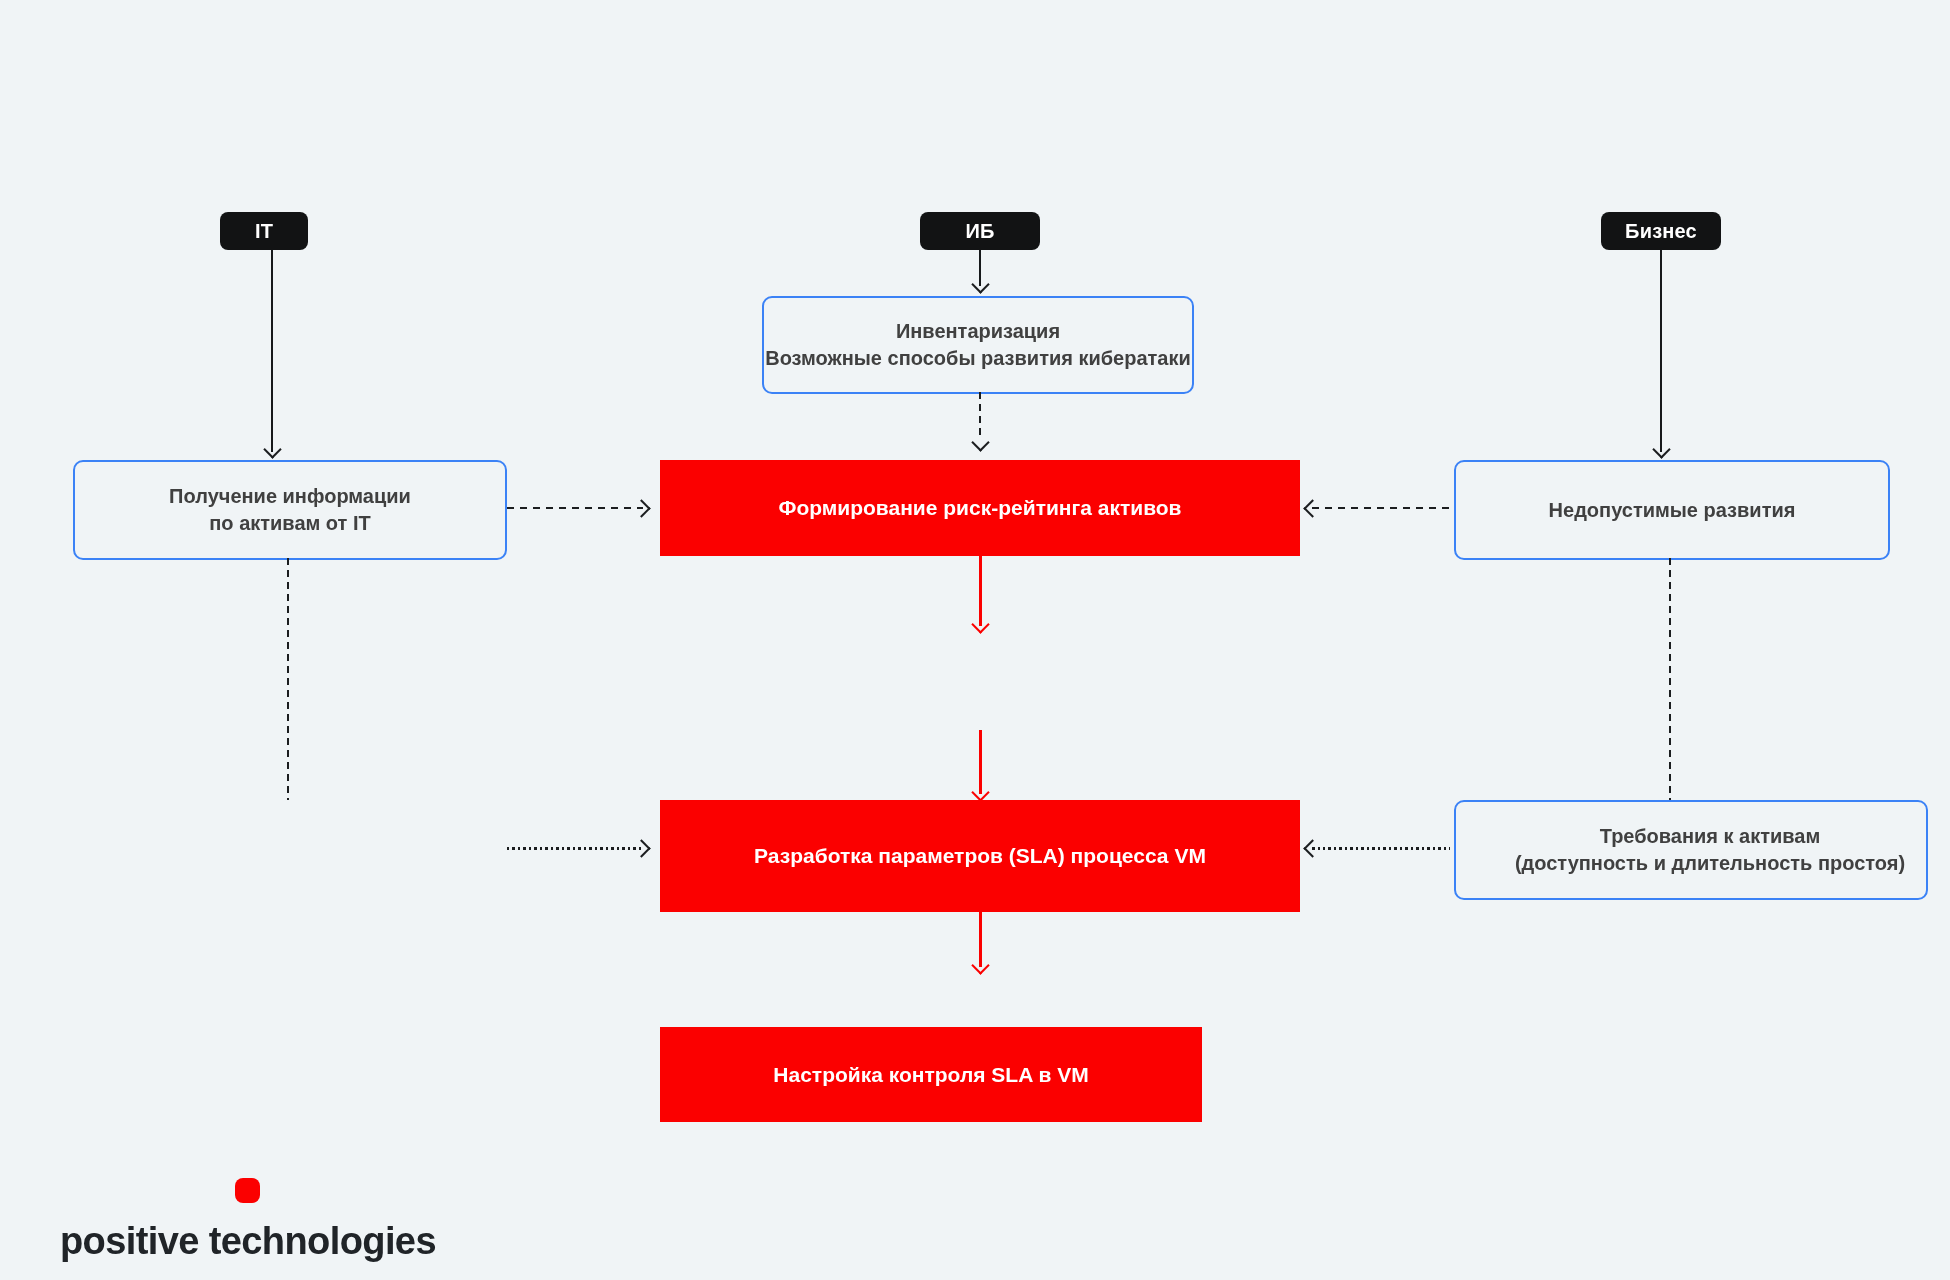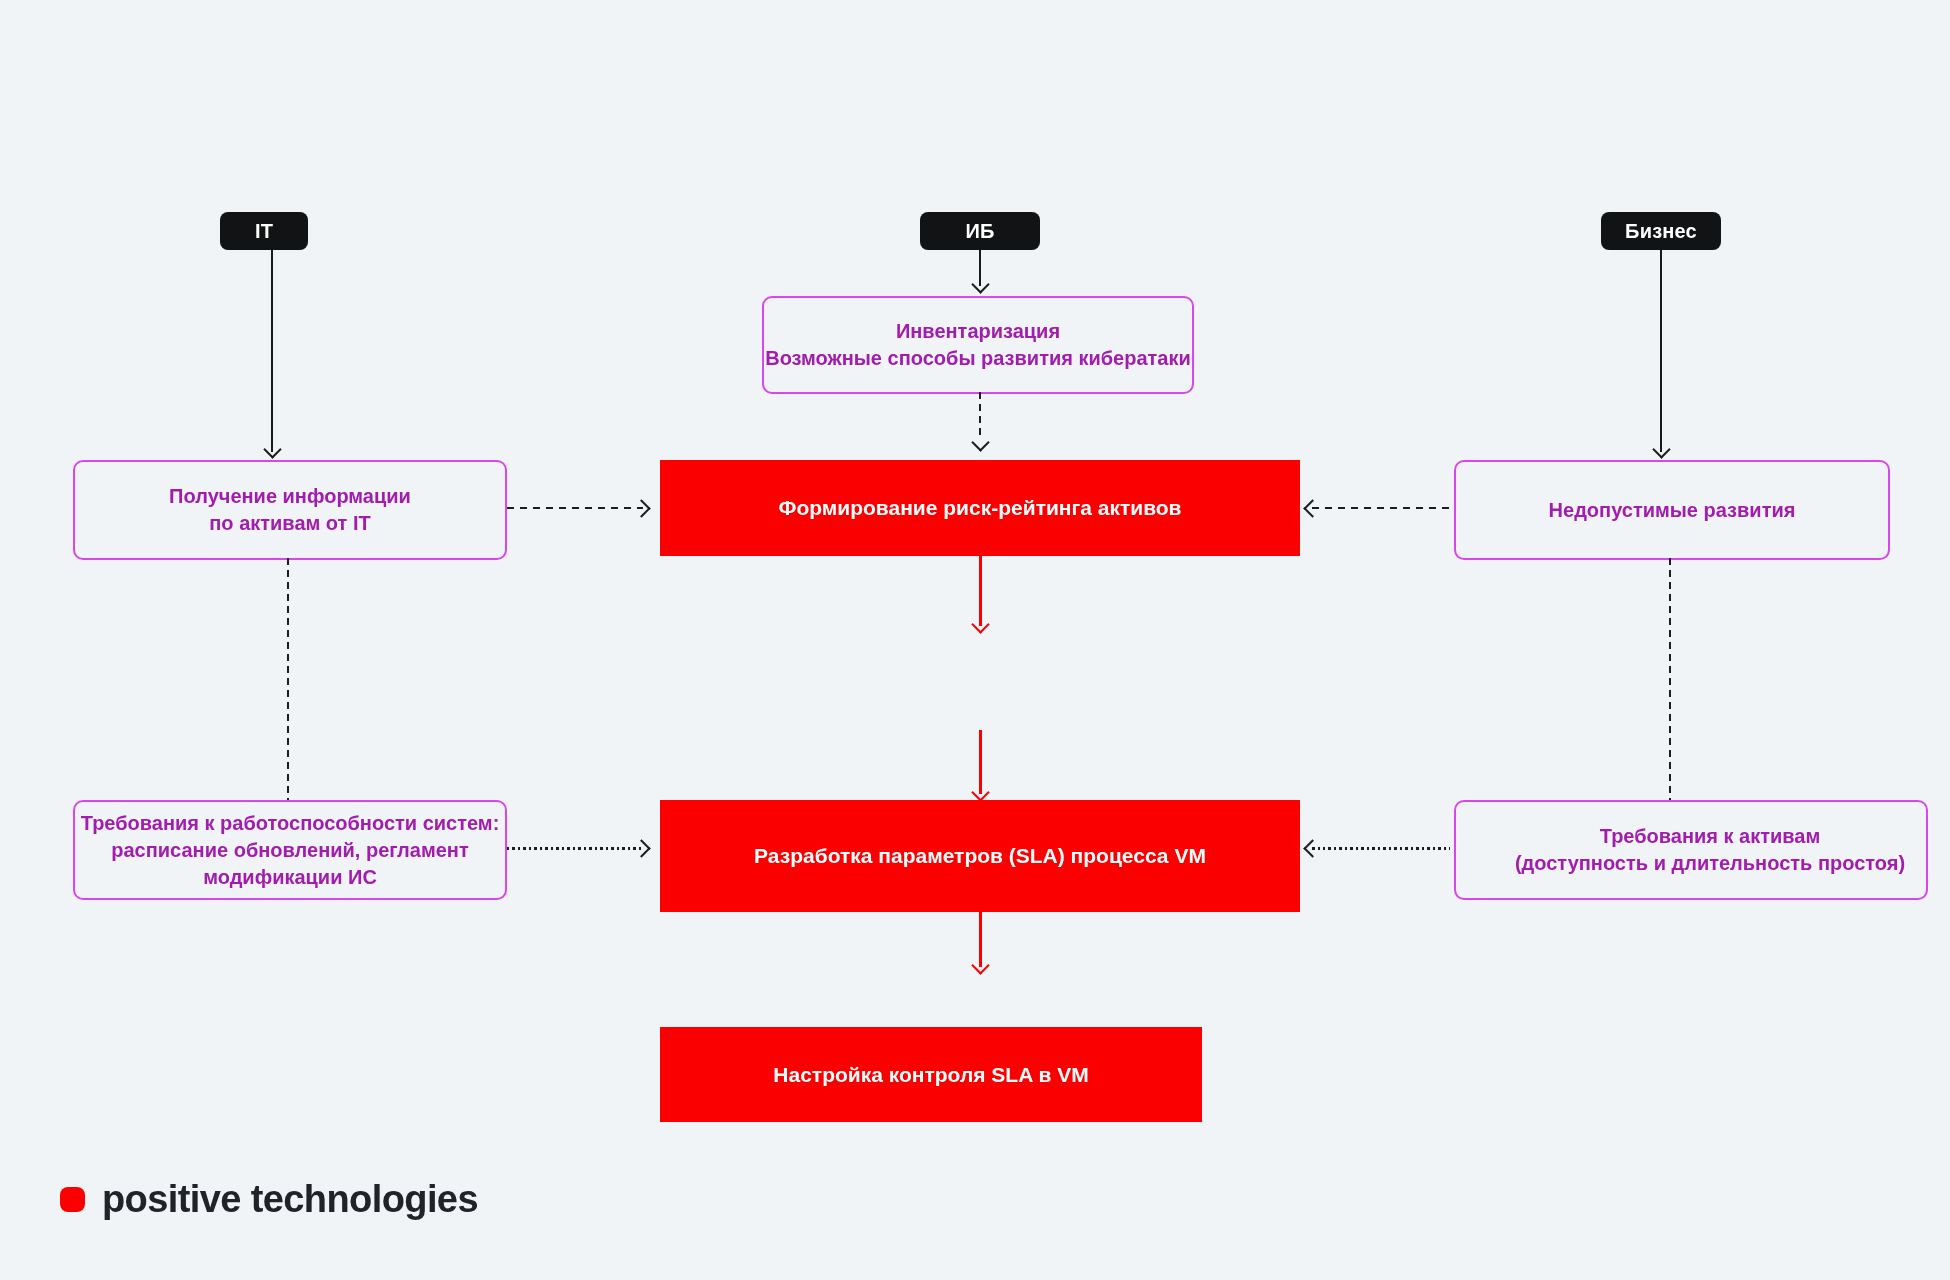--- a/index.html
+++ b/index.html
@@ -9,24 +9,24 @@
     font-family:"Liberation Sans","DejaVu Sans",sans-serif;
   }
   
   .badge{
     position:absolute;height:38px;background:#121314;color:#fff;
     border-radius:8px;display:flex;align-items:center;justify-content:center;
     font-size:20px;font-weight:700;letter-spacing:.2px;
   }
   
   .obox{
-    position:absolute;border:2px solid #d946ef;border-radius:10px;
+    position:absolute;border:2px solid #3b82f6;border-radius:10px;
     background:#F0F4F6;display:flex;flex-direction:column;
     align-items:center;justify-content:center;
-    color:#a21caf;font-size:20px;font-weight:700;line-height:27px;text-align:center;
+    color:#404040;font-size:20px;font-weight:700;line-height:27px;text-align:center;
   }
   
   .rbox{
     position:absolute;background:#FB0000;border-radius:0;
     display:flex;align-items:center;justify-content:center;
     color:#fff;font-size:21px;font-weight:700;text-align:center;
   }
   
   .vline-solid{position:absolute;width:2px;background:#17191B;}
   .vline-red{position:absolute;width:2.5px;background:#FB0000;}
@@ -102,25 +102,20 @@
   <div class="vline-dash" style="left:287px;top:558px;height:242px;"></div>
   <div class="vline-dash" style="left:1669px;top:558px;height:242px;"></div>
 
   <div class="vline-red" style="left:979px;top:556px;height:70px;"></div>
   <span class="chev down red" style="left:974px;top:618px;"></span>
 
 
   <div class="vline-red" style="left:979px;top:730px;height:64px;"></div>
   <span class="chev down red" style="left:974px;top:786px;"></span>
 
-  <div class="obox" style="left:73px;top:800px;width:430px;height:96px;">
-    <span>Требования к работоспособности систем:</span>
-    <span>расписание обновлений, регламент</span>
-    <span>модификации ИС</span>
-  </div>
 
   <div class="rbox" style="left:660px;top:800px;width:640px;height:112px;">
     <span>Разработка параметров (SLA) процесса VM</span>
   </div>
 
   <div class="obox" style="left:1454px;top:800px;width:432px;height:96px;padding-left:38px;">
     <span>Требования к активам</span>
     <span>(доступность и длительность простоя)</span>
   </div>
 
@@ -130,18 +125,18 @@
   <div class="hline-dot" style="left:1312px;top:847px;width:138px;"></div>
   <span class="chev left" style="left:1306px;top:842px;"></span>
 
   <div class="vline-red" style="left:979px;top:896px;height:71px;"></div>
   <span class="chev down red" style="left:974px;top:959px;"></span>
 
   <div class="rbox" style="left:660px;top:1027px;width:542px;height:95px;">
     <span>Настройка контроля SLA в VM</span>
   </div>
 
-  <div class="logo" style="left:60px;top:1178px;">
+  <div class="logo" style="left:60px;top:1178px;flex-direction:column;">
     <span class="logo-mark"></span>
     <span class="logo-text">positive technologies</span>
   </div>
 
 </div>
 
 </body></html>

